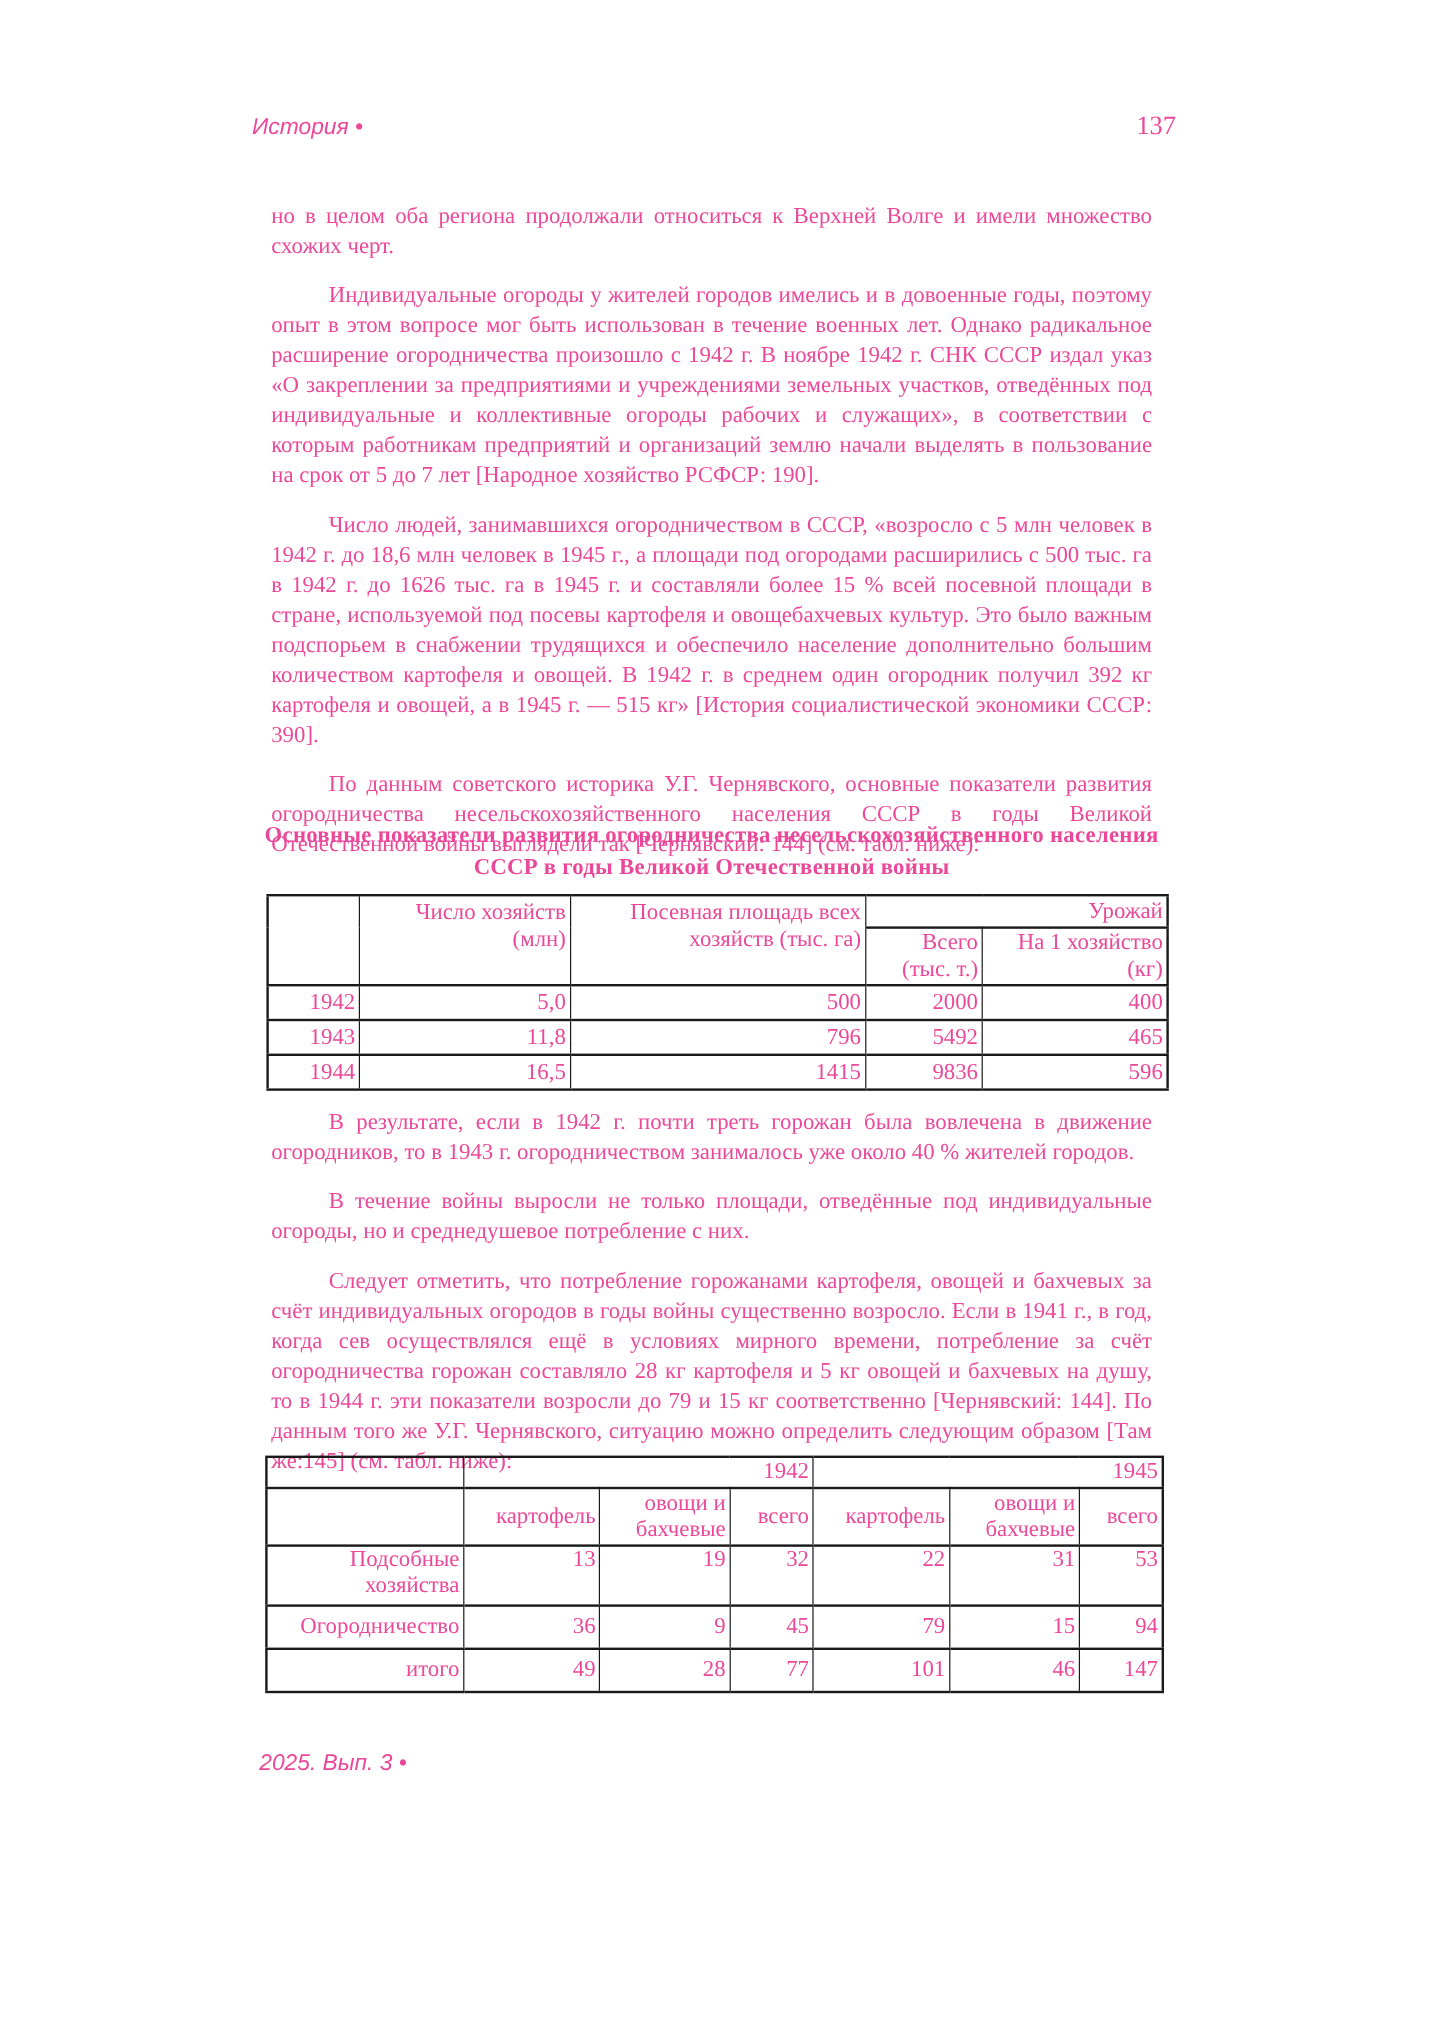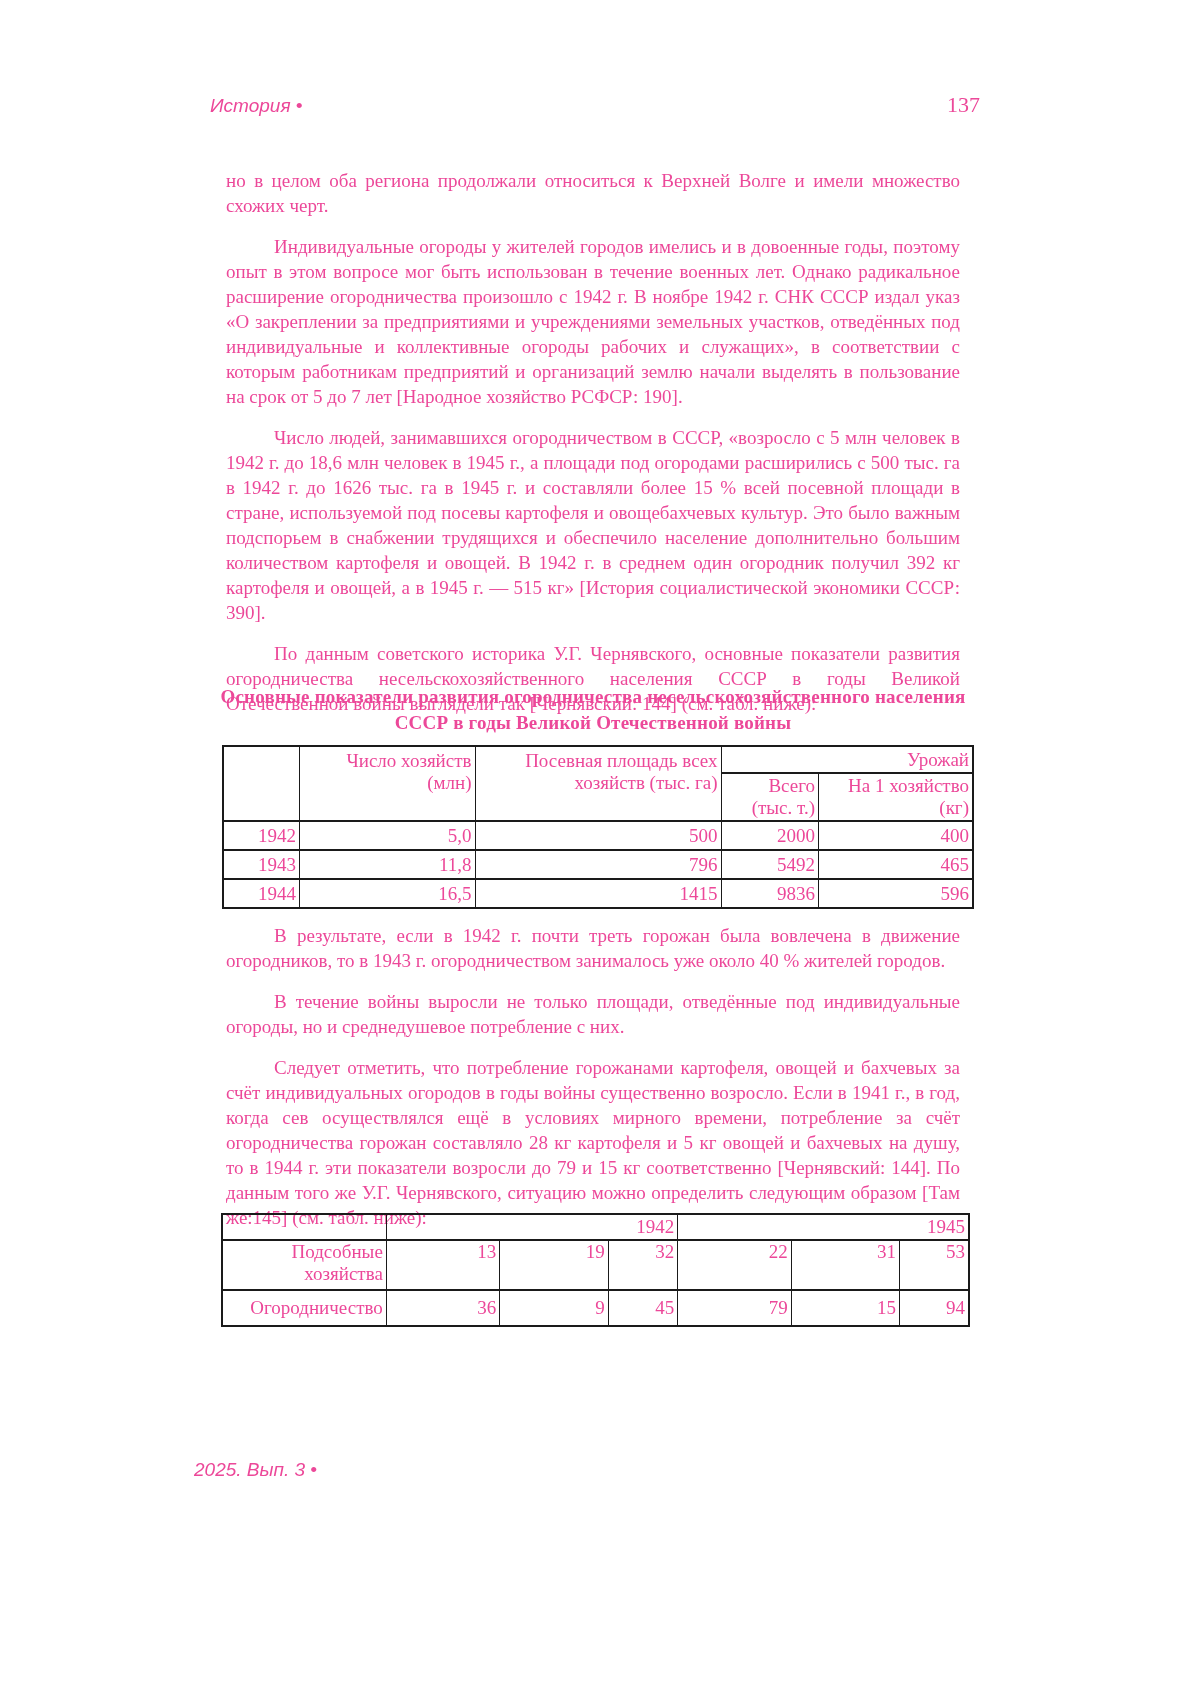--- a/index.html
+++ b/index.html
@@ -46,21 +46,21 @@
   .t1 tbody tr { height:29px; }
   .t1 th.tall { vertical-align:top; padding-top:3px; }
 
   .t2 thead tr.r1 { height:24px; }
   .t2 thead tr.r2 { height:44px; }
   .t2 tbody tr.tall-row { height:50px; }
   .t2 tbody tr.tall-row td { vertical-align:top; padding-top:0; }
   .t2 tbody tr { height:36px; }
 
   .footer {
-    position:absolute; left:194px; top:1459px;
+    position:absolute; left:216px; top:1459px;
     font-family:"Liberation Sans", sans-serif; font-style:italic; font-size:19px;
   }
 </style>
 </head>
 <body>
 
 <div class="page">
 
   <div class="head-row">
     <span class="running-title">История •</span>
@@ -138,40 +138,58 @@
         <col style="width:15.2%">
           <col style="width:14.5%">
           <col style="width:9.3%">
       </colgroup>
       <thead>
         <tr class="r1">
           <th></th>
           <th colspan="3">1942</th>
           <th colspan="3">1945</th>
         </tr>
+        <tr class="r2">
+          <th></th>
+          <th>картофель</th>
+          <th>овощи и бахчевые</th>
+          <th>всего</th>
+          <th>картофель</th>
+          <th>овощи и бахчевые</th>
+          <th>всего</th>
+        </tr>
       </thead>
       <tbody>
         <tr class="tall-row">
           <td>Подсобные хозяйства</td>
           <td>13</td>
           <td>19</td>
           <td>32</td>
           <td>22</td>
           <td>31</td>
           <td>53</td>
         </tr>
         <tr>
           <td>Огородничество</td>
           <td>36</td>
           <td>9</td>
           <td>45</td>
           <td>79</td>
           <td>15</td>
           <td>94</td>
         </tr>
+        <tr>
+          <td>итого</td>
+          <td>49</td>
+          <td>28</td>
+          <td>77</td>
+          <td>101</td>
+          <td>46</td>
+          <td>147</td>
+        </tr>
       </tbody>
     </table>
   </div>
 
   <div class="footer">
     <span>2025. Вып. 3 •</span>
   </div>
 
 </div>
 

